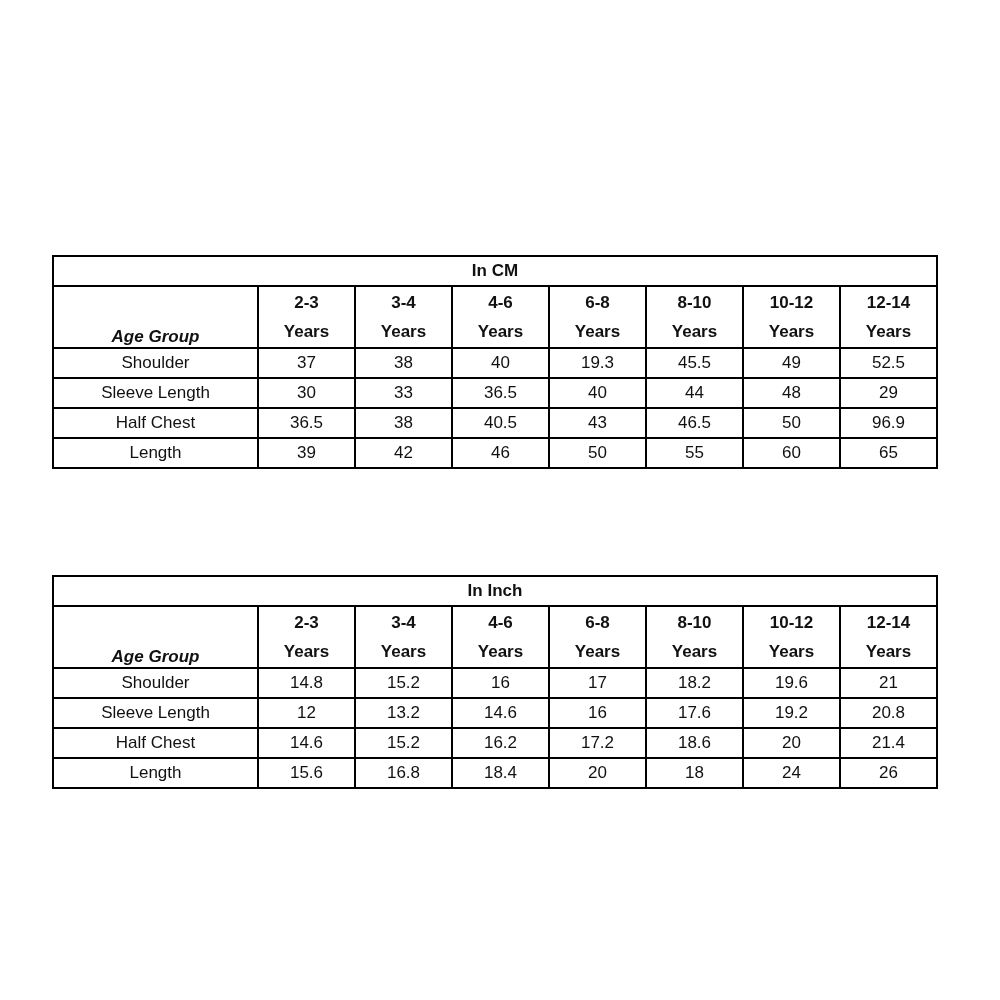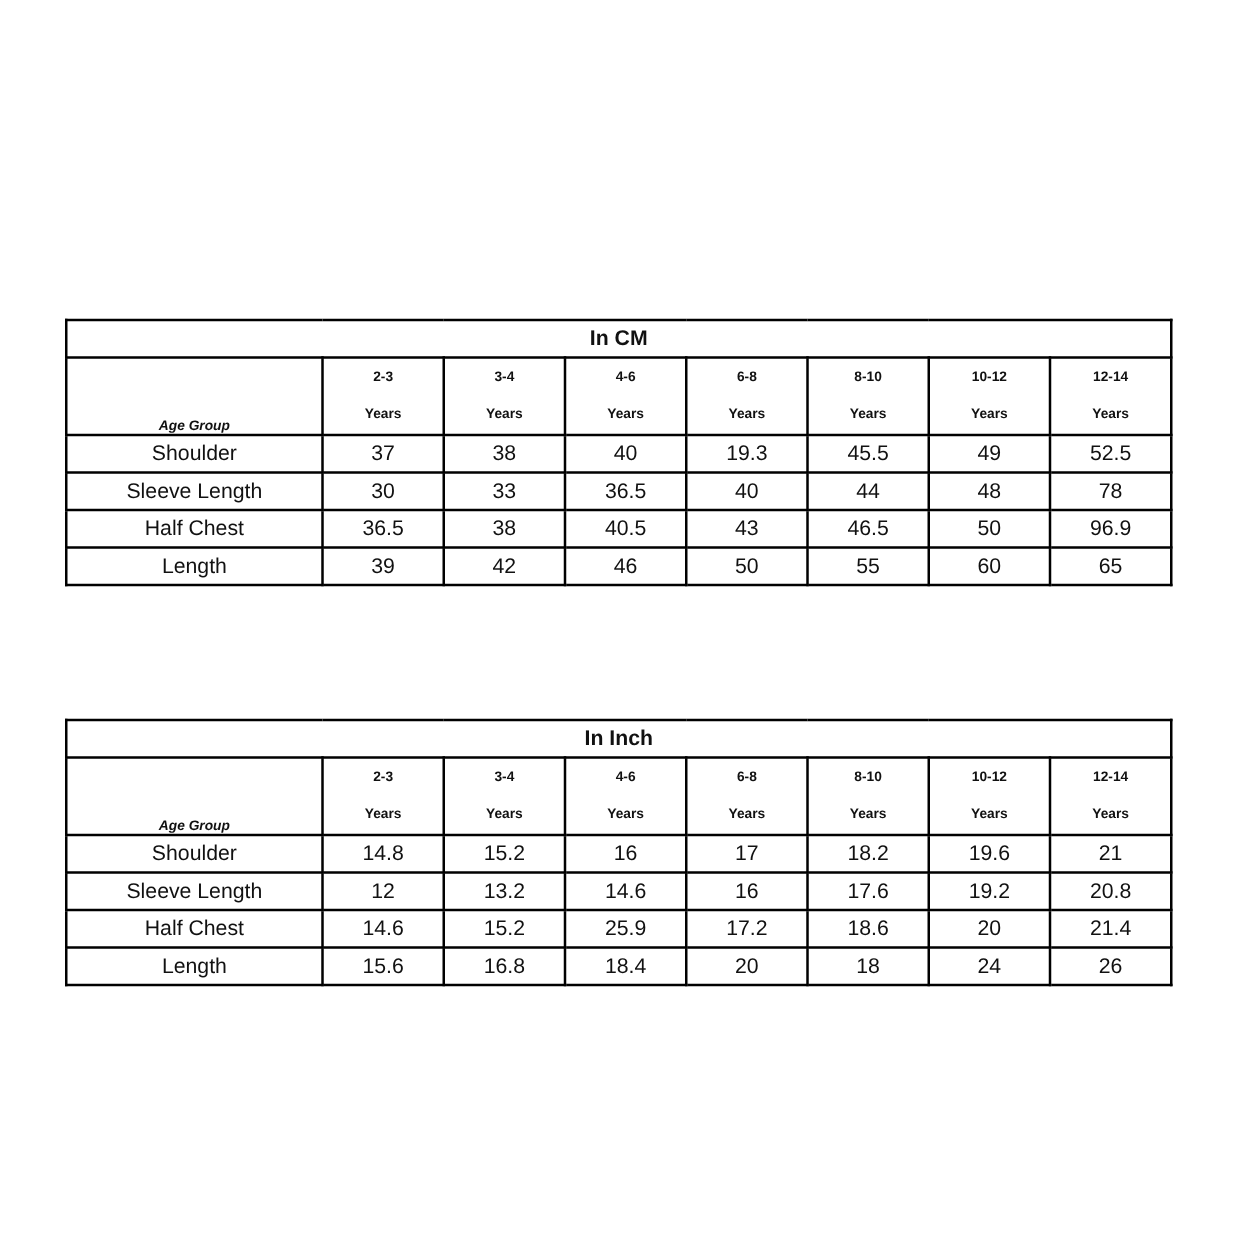--- a/index.html
+++ b/index.html
@@ -36,21 +36,21 @@
     white-space: nowrap;
   }
   .title-cell {
     height: 30px;
     font-size: 17px;
     font-weight: bold;
     vertical-align: middle;
   }
   .head-row th {
     height: 62px;
-    font-size: 11px;
+    font-size: 17px;
     font-weight: bold;
   }
   .corner-cell {
     vertical-align: bottom;
     padding-bottom: 5px;
     font-style: italic;
   }
   .col-head { vertical-align: middle; }
   .col-head .line { display: block; line-height: 29px; }
   .data-row td {
@@ -122,21 +122,21 @@
         <td>52.5</td>
       </tr>
       <tr class="data-row">
         <td>Sleeve Length</td>
         <td>30</td>
         <td>33</td>
         <td>36.5</td>
         <td>40</td>
         <td>44</td>
         <td>48</td>
-        <td>78</td>
+        <td>29</td>
       </tr>
       <tr class="data-row">
         <td>Half Chest</td>
         <td>36.5</td>
         <td>38</td>
         <td>40.5</td>
         <td>43</td>
         <td>46.5</td>
         <td>50</td>
         <td>96.9</td>
@@ -217,21 +217,21 @@
         <td>14.6</td>
         <td>16</td>
         <td>17.6</td>
         <td>19.2</td>
         <td>20.8</td>
       </tr>
       <tr class="data-row">
         <td>Half Chest</td>
         <td>14.6</td>
         <td>15.2</td>
-        <td>25.9</td>
+        <td>16.2</td>
         <td>17.2</td>
         <td>18.6</td>
         <td>20</td>
         <td>21.4</td>
       </tr>
       <tr class="data-row">
         <td>Length</td>
         <td>15.6</td>
         <td>16.8</td>
         <td>18.4</td>

